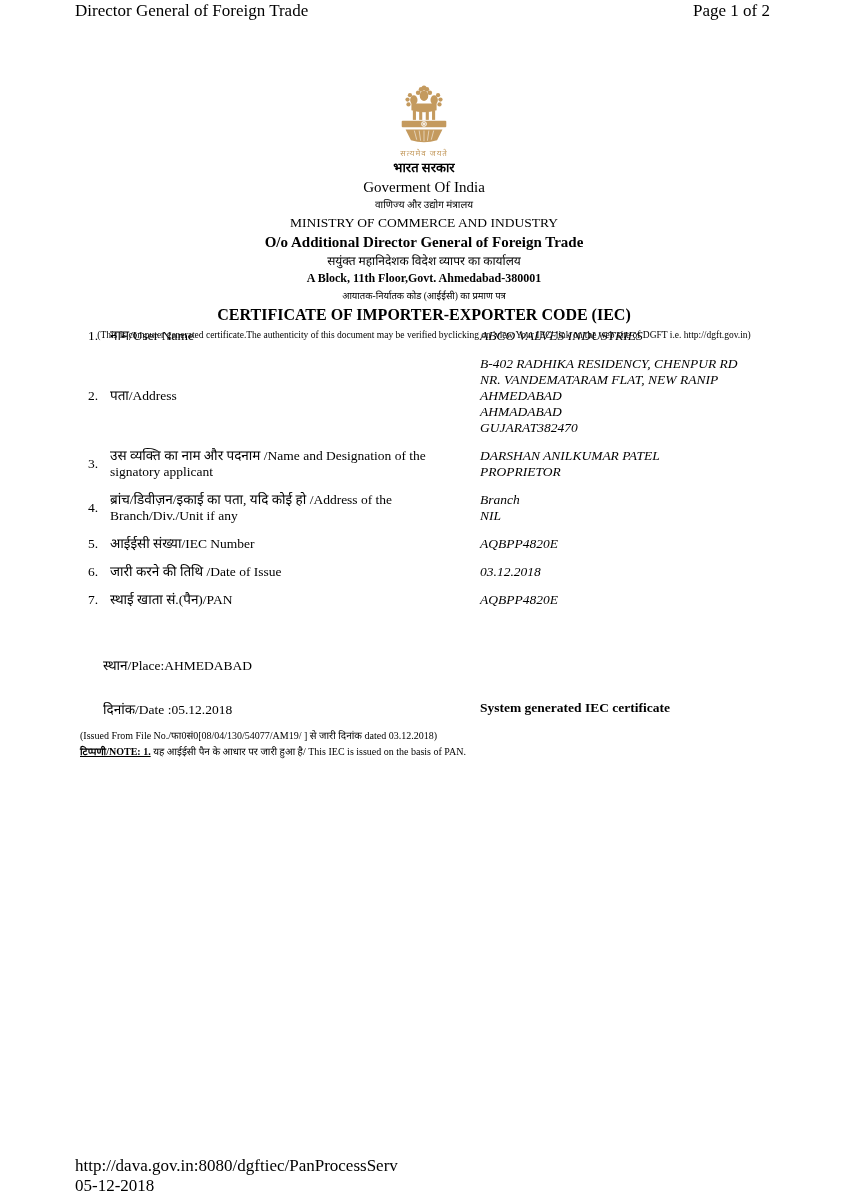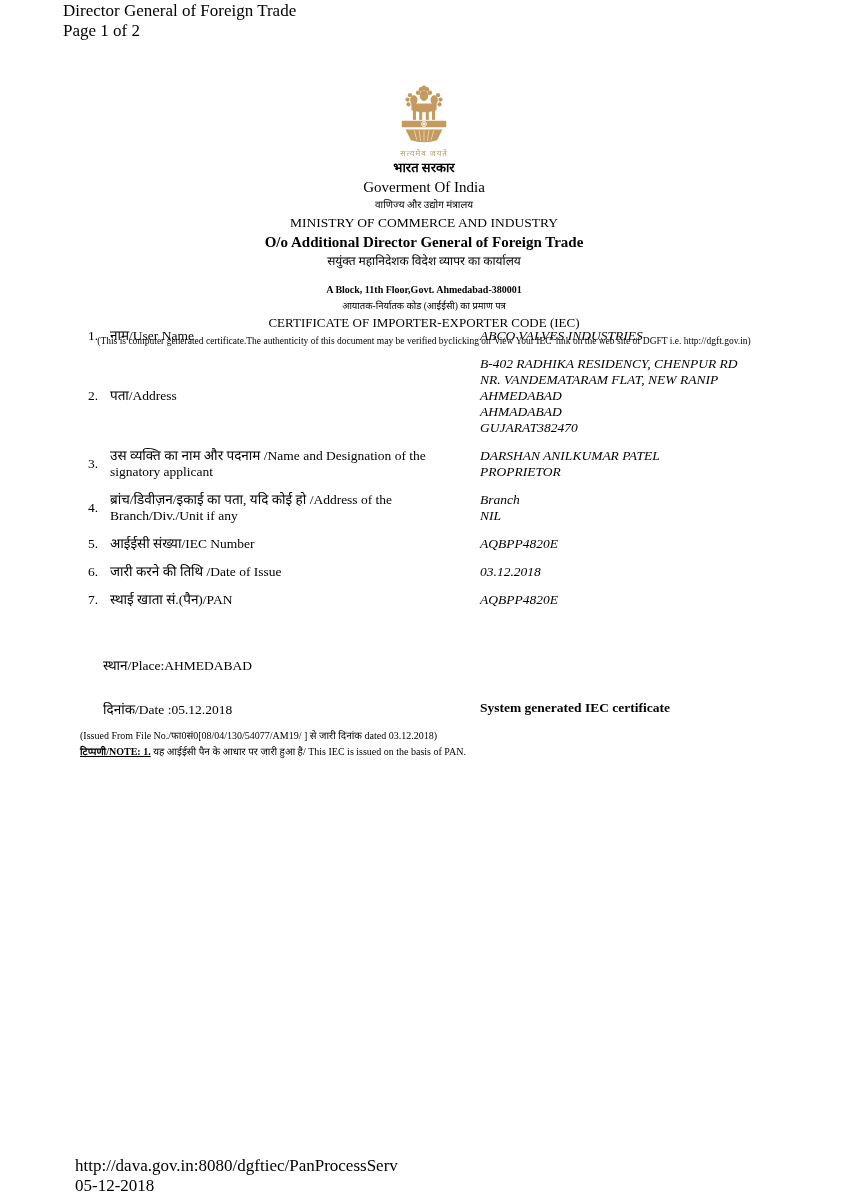--- a/index.html
+++ b/index.html
@@ -1,35 +1,35 @@
 <!DOCTYPE html>
 <html><head>
 <meta charset="utf-8">
 <style>
   html,body{margin:0;padding:0;background:#fff;}
   .page{
     position:relative;width:848px;height:1200px;background:#ffffff;
     font-family:"Liberation Serif","DejaVu Serif",serif;color:#000;overflow:hidden;
   }
   
-  .print-header{position:absolute;top:1px;left:63px;right:78px;display:flex;justify-content:space-between;font-size:17px;flex-direction:column;}
+  .print-header{position:absolute;top:1px;left:75px;right:78px;display:flex;justify-content:space-between;font-size:17px;}
   .print-footer{position:absolute;bottom:4px;left:75px;right:78px;display:flex;justify-content:space-between;font-size:17px;flex-direction:column;}
   
   .letterhead{position:absolute;top:84px;left:0;right:0;text-align:center;line-height:1.15;}
   .emblem{display:block;margin:0 auto;}
   .motto{font-size:8px;color:#c49a5e;letter-spacing:1px;margin-top:1px;}
   .govt-hi{font-size:13px;font-weight:bold;margin-top:3px;}
   .govt-en{font-size:15px;margin-top:3px;}
   .ministry-hi{font-size:10px;margin-top:3px;}
   .ministry-en{font-size:13.5px;margin-top:4px;}
   .office-en{font-size:15px;font-weight:bold;margin-top:4px;}
   .office-hi{font-size:12px;margin-top:3px;}
-  .addr{font-size:10px;font-weight:bold;margin-top:16px;}
+  .addr{font-size:12px;font-weight:bold;margin-top:4px;}
   .cert-hi{font-size:9.5px;margin-top:5px;}
-  .cert-en{font-size:13px;font-weight:normal;margin-top:4px;}
+  .cert-en{font-size:16px;font-weight:bold;margin-top:4px;}
   .disclaimer{font-size:9.5px;margin-top:5px;white-space:nowrap;}
   
   .fields{position:absolute;top:328px;left:88px;right:70px;font-size:13.5px;}
   .field-row{display:grid;grid-template-columns:22px 370px 1fr;align-items:center;margin-bottom:12px;line-height:16px;}
   .f-num{align-self:center;}
   .f-label{padding-right:14px;}
   .f-value div{line-height:16px;font-style:italic;}
   
   .place-line{position:absolute;top:656px;left:103px;font-size:13.5px;}
   .date-row{position:absolute;top:700px;left:103px;right:70px;font-size:13.5px;}

